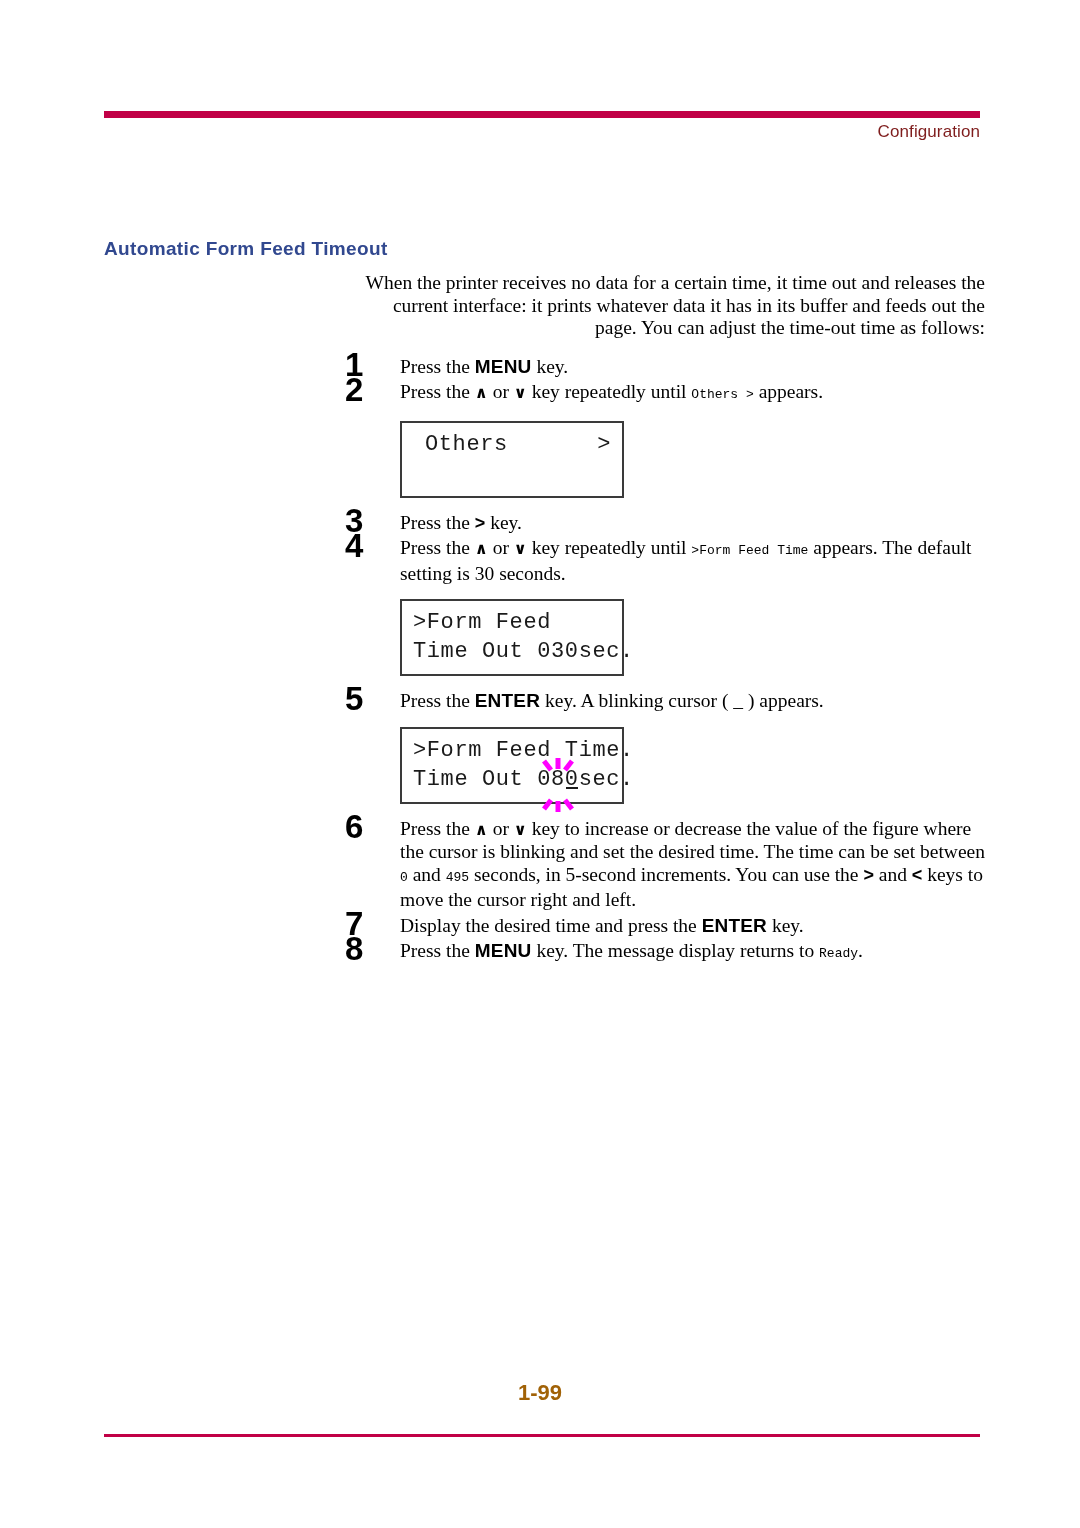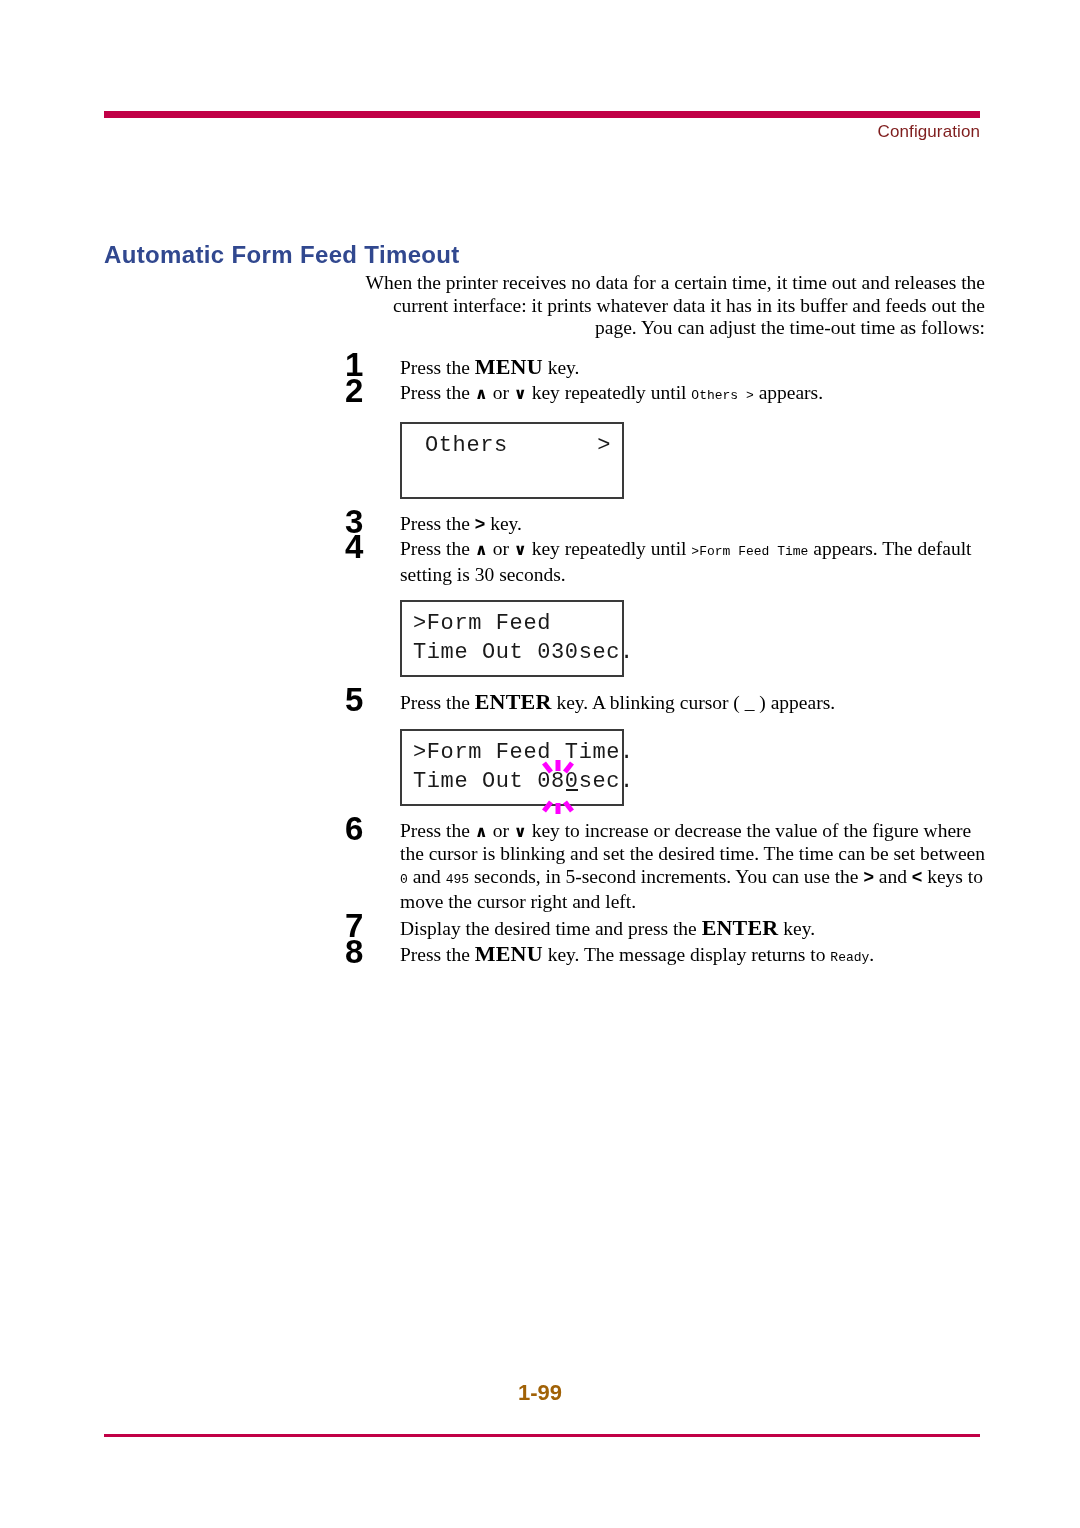--- a/index.html
+++ b/index.html
@@ -36,21 +36,21 @@
     white-space: nowrap;
   }
 
   
   #section-title {
     position: absolute;
     left: 104px;
     top: 225px;
     font-family: "Liberation Sans", "DejaVu Sans", sans-serif;
     font-weight: bold;
-    font-size: 24px;
+    font-size: 19px;
     color: #31488f;
     letter-spacing: 0.35px;
     white-space: nowrap;
   }
 
   
   #content {
     position: absolute;
     left: 345px;
     top: 272px;
@@ -81,23 +81,23 @@
     font-size: 33px;
     line-height: 33px;
     color: #000;
   }
   .step-body {
     font-size: 19.5px;
     line-height: 22.5px;
   }
 
   .kb {
-    font-family: Liberation Serif, serif;
-    font-weight: bold;
-    font-size: 22px;
+    font-family: Liberation Sans, sans-serif;
+    font-weight: bold;
+    font-size: 19px;
     letter-spacing: 0.2px;
   }
   .mono {
     font-family: "Liberation Mono", "DejaVu Sans Mono", monospace;
     font-size: 13px;
   }
   .arrow {
     font-family: "DejaVu Sans", "Liberation Sans", sans-serif;
     font-size: 16px;
     font-weight: 600;

